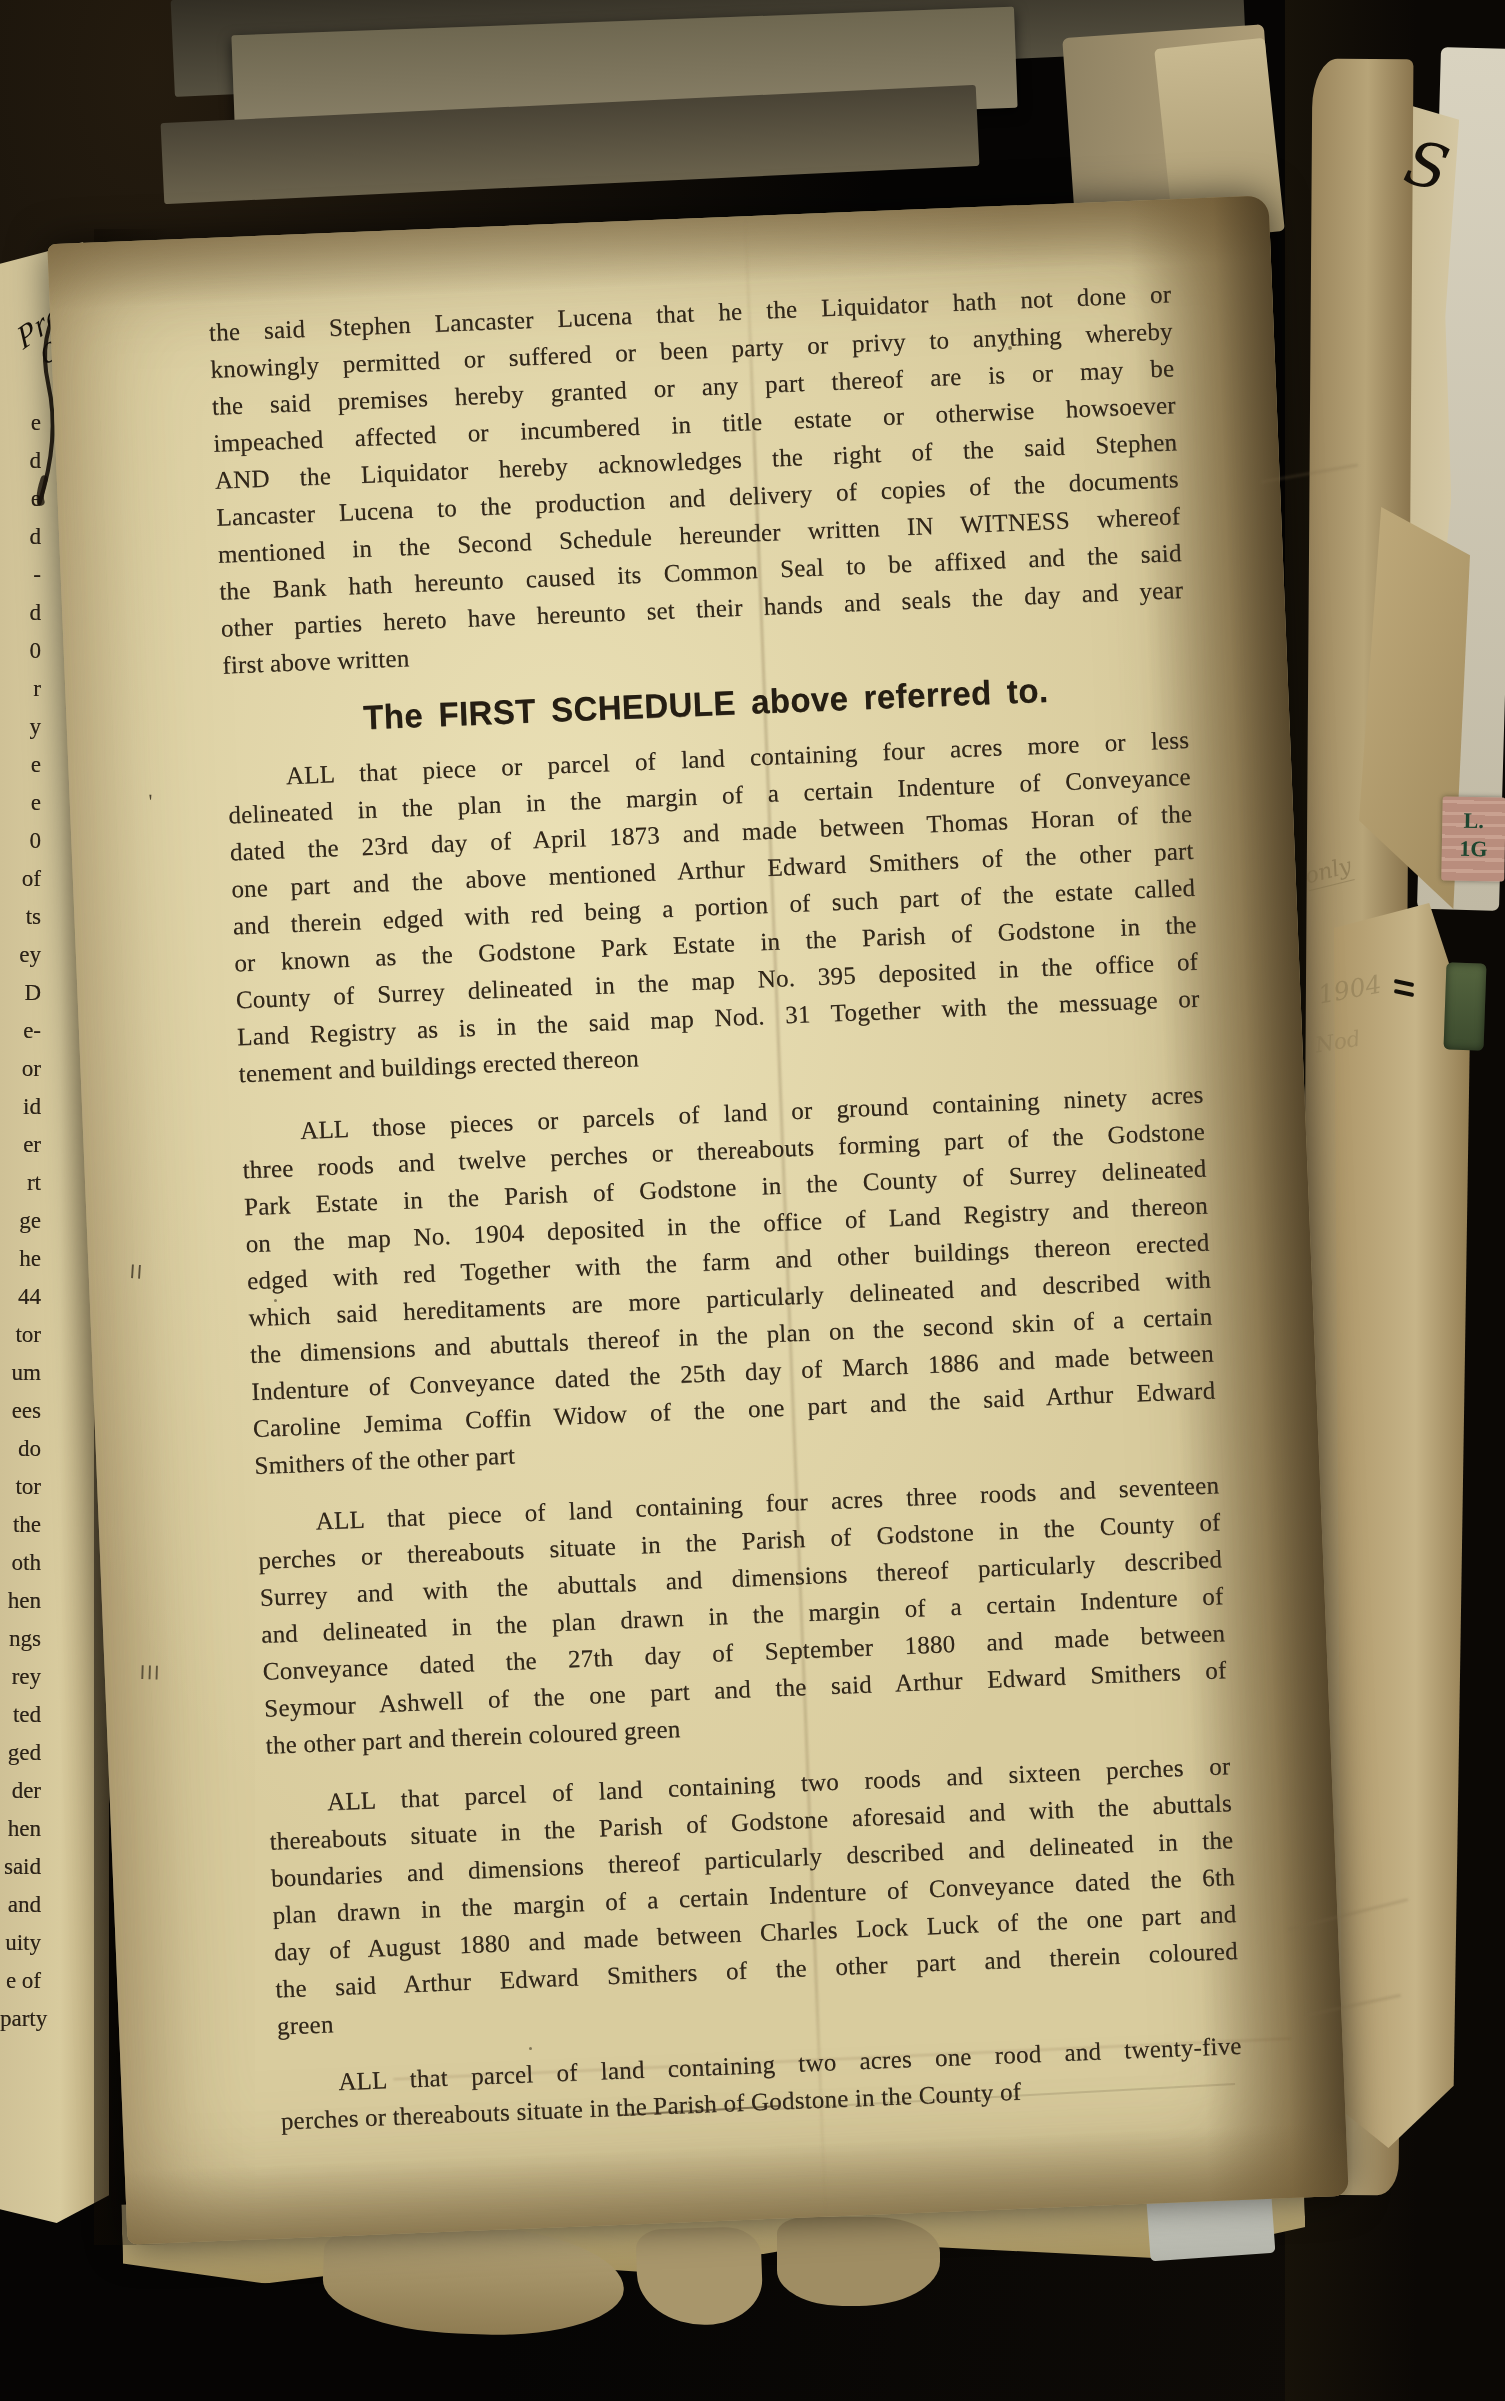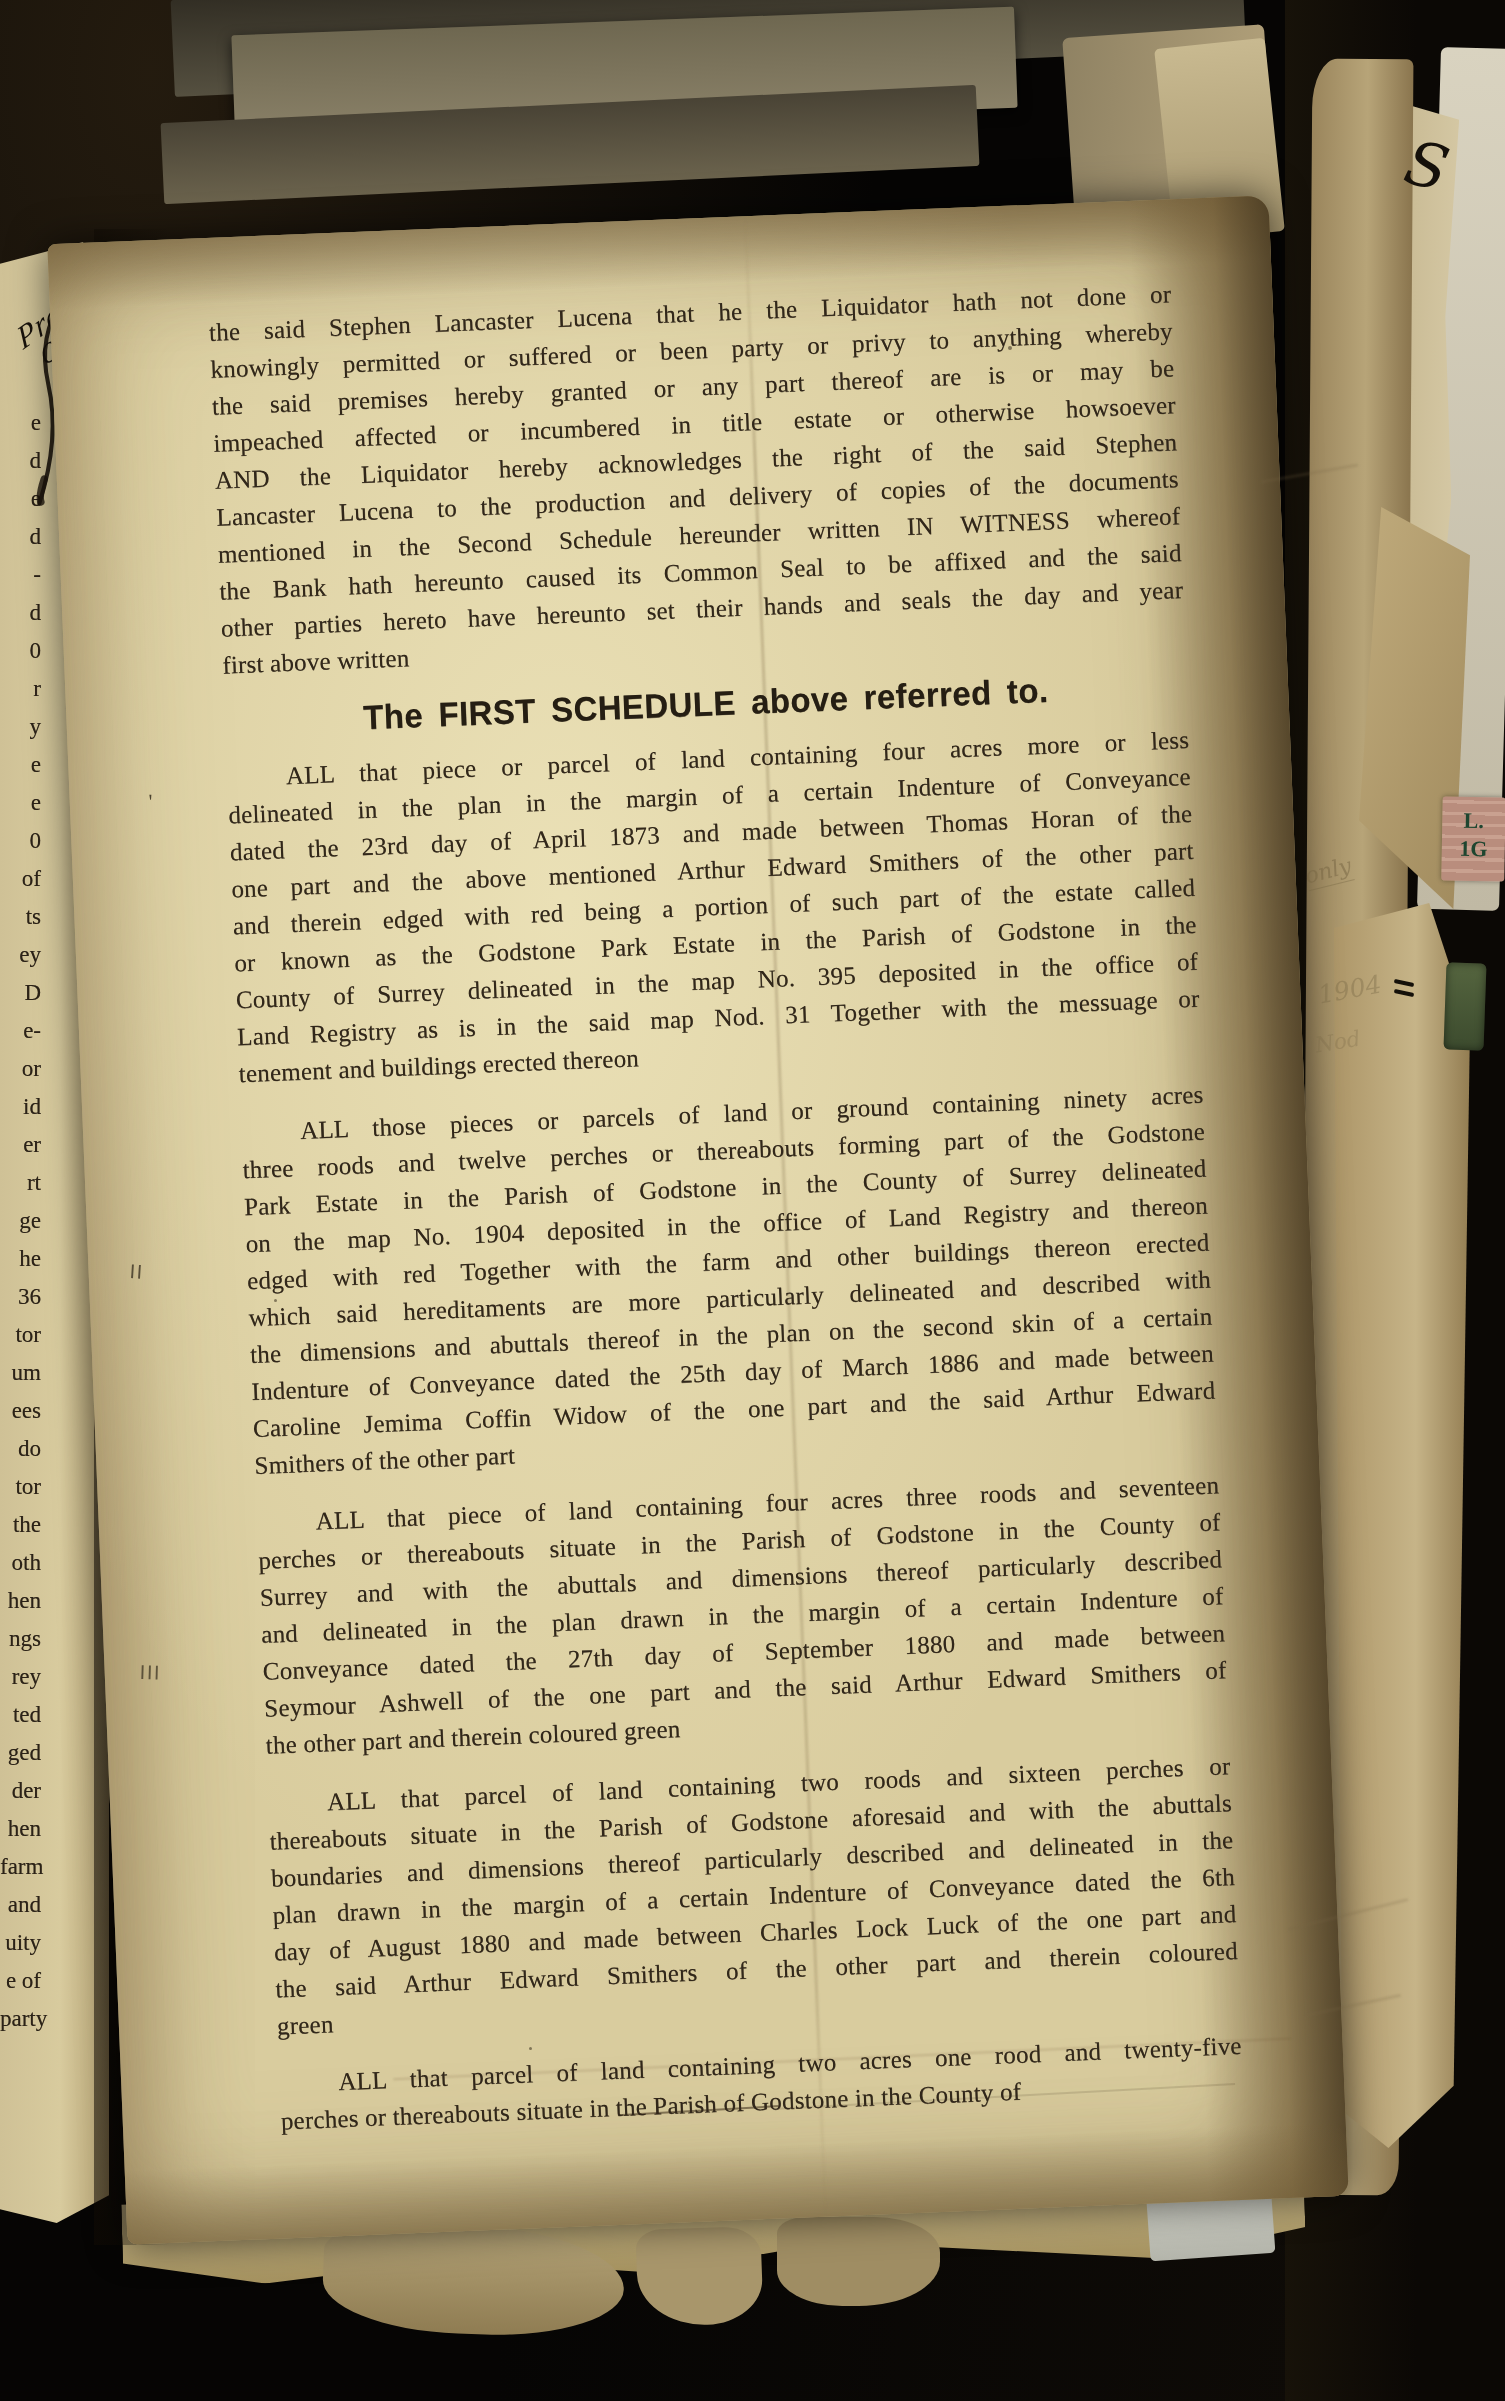--- a/index.html
+++ b/index.html
@@ -165,36 +165,36 @@
         <span class="frag-line">ts</span>
         <span class="frag-line">ey</span>
         <span class="frag-line">D</span>
         <span class="frag-line">e-</span>
         <span class="frag-line">or</span>
         <span class="frag-line">id</span>
         <span class="frag-line">er</span>
         <span class="frag-line">rt</span>
         <span class="frag-line">ge</span>
         <span class="frag-line">he</span>
-        <span class="frag-line">36</span>
+        <span class="frag-line">44</span>
         <span class="frag-line">tor</span>
         <span class="frag-line">um</span>
         <span class="frag-line">ees</span>
         <span class="frag-line">do</span>
         <span class="frag-line">tor</span>
         <span class="frag-line">the</span>
         <span class="frag-line">oth</span>
         <span class="frag-line">hen</span>
         <span class="frag-line">ngs</span>
         <span class="frag-line">rey</span>
         <span class="frag-line">ted</span>
         <span class="frag-line">ged</span>
         <span class="frag-line">der</span>
         <span class="frag-line">hen</span>
-        <span class="frag-line">farm</span>
+        <span class="frag-line">said</span>
         <span class="frag-line">and</span>
         <span class="frag-line">uity</span>
         <span class="frag-line">e of</span>
         <span class="frag-line last">party</span>
       </div>
   </div>
 
   <svg class="brace-svg" viewBox="0 0 44 268">
     <path d="M34,6 C12,42 6,74 15,114 C24,154 22,204 4,260" fill="none" stroke="#1d150c" stroke-width="5" stroke-linecap="round" opacity="0.9"></path>
     <path d="M10,230 C6,242 4,252 6,258" fill="none" stroke="#1d150c" stroke-width="9" stroke-linecap="round" opacity="0.8"></path>

